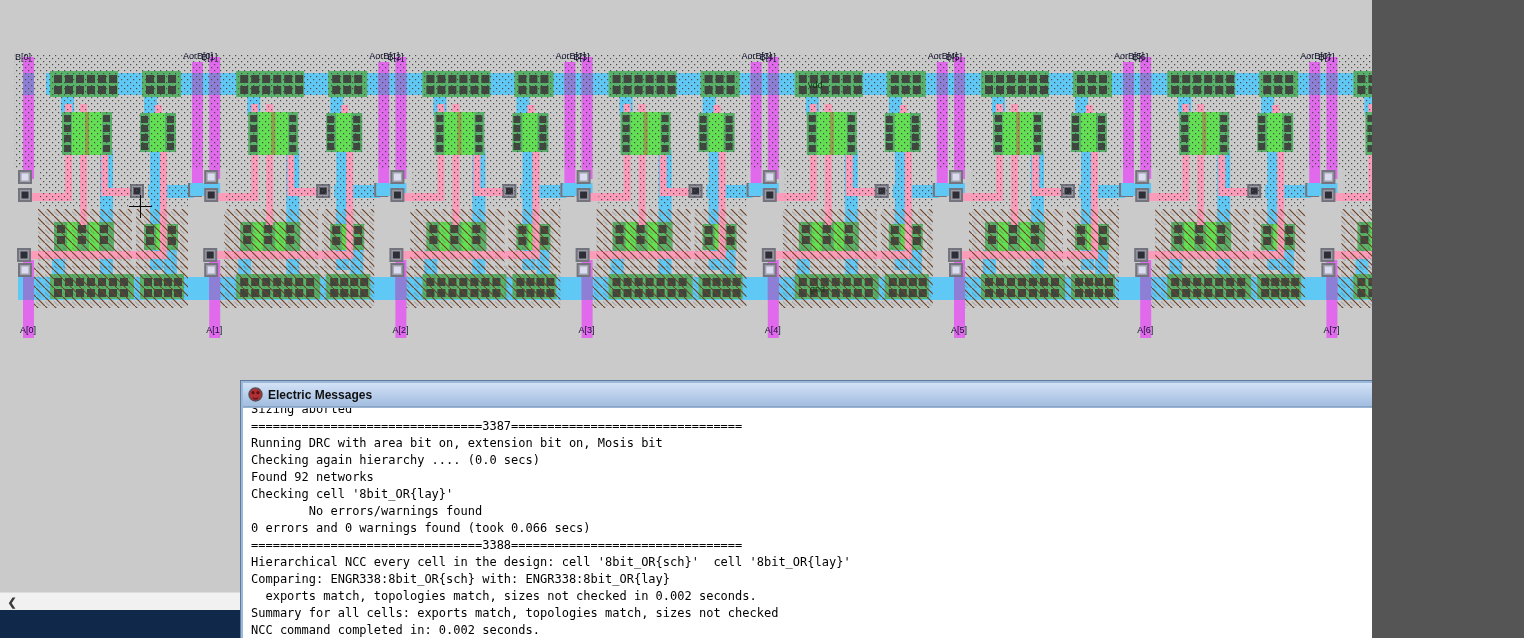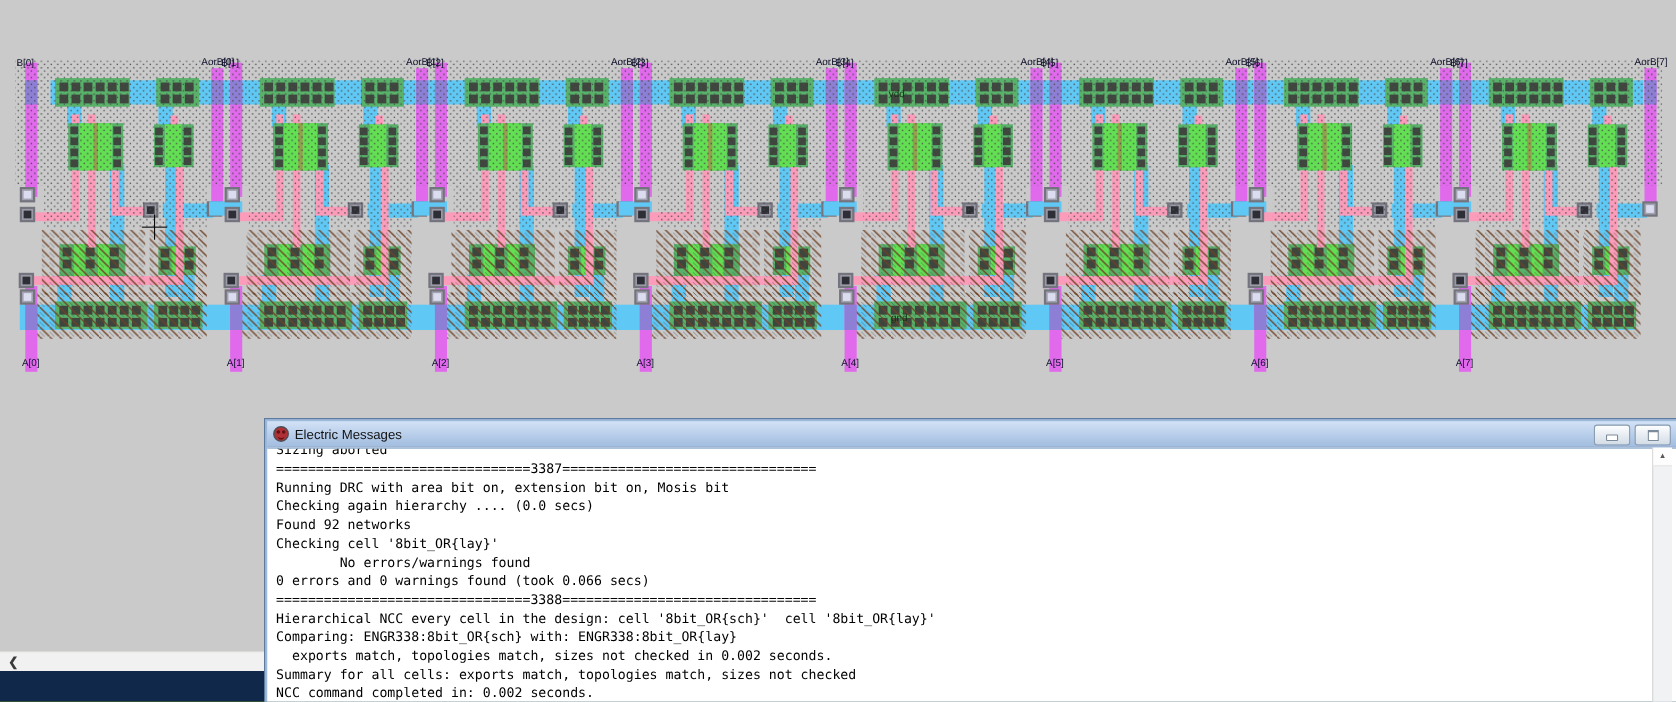--- a/index.html
+++ b/index.html
@@ -1,17 +1,17 @@
 <!DOCTYPE html>
 <html><head>
 <meta charset="utf-8">
 <style>
   html,body{margin:0;padding:0;background:#555;}
   .screen{
-    position:relative; width:1524px; height:638px; overflow:hidden;
+    position:relative; width:1372px; height:638px; overflow:hidden;
     background:#4d7c0f; font-family:"Liberation Sans",sans-serif;
   }
   #layout-canvas{position:absolute;left:0;top:0;}
   
   .hscroll{
     position:absolute; left:0; top:592px; width:1524px; height:18px;
     background:#f1f1f1; border-top:1px solid #dcdcdc; z-index:1;
   }
   .hscroll .arrow-left{
     position:absolute; left:4px; top:1px; width:16px; height:16px;
@@ -28,21 +28,21 @@
     z-index:5; border:1px solid #5e7a9c; background:#b7cdea;
     box-shadow:0 0 0 2px #9db9d9 inset;
   }
   .titlebar{
     position:relative; height:23px; margin:2px 2px 0 2px;
     background:linear-gradient(#d3e2f6,#b7cdea 55%,#a2bddf);
     border-bottom:1px solid #8aa4c6;
     display:flex; align-items:center;
   }
   .title-icon{width:15px;height:15px;margin:0 5px 0 5px;flex:0 0 auto;}
-  .title-text{font-size:12px;font-weight:normal;color:#111;white-space:nowrap;}
+  .title-text{font-size:12px;font-weight:bold;color:#111;white-space:nowrap;}
   .win-buttons{position:absolute; right:14px; top:3px; display:flex; gap:4px;}
   .win-btn{
     width:31px;height:17px; border:1px solid #8b9db1; border-radius:3px;
     background:linear-gradient(#fdfefe,#e9eef4 45%,#d3dce6);
     display:flex;align-items:center;justify-content:center; cursor:default;
   }
   .glyph-min{width:9px;height:4px;border:1px solid #7d8a9a;background:#fff;border-radius:1px;margin-top:5px;}
   .glyph-max{width:8px;height:7px;border:1px solid #7d8a9a;border-top:2px solid #7d8a9a;background:#fff;}
   .msg-body{
     position:absolute; left:2px; right:2px; top:26px; bottom:2px;

